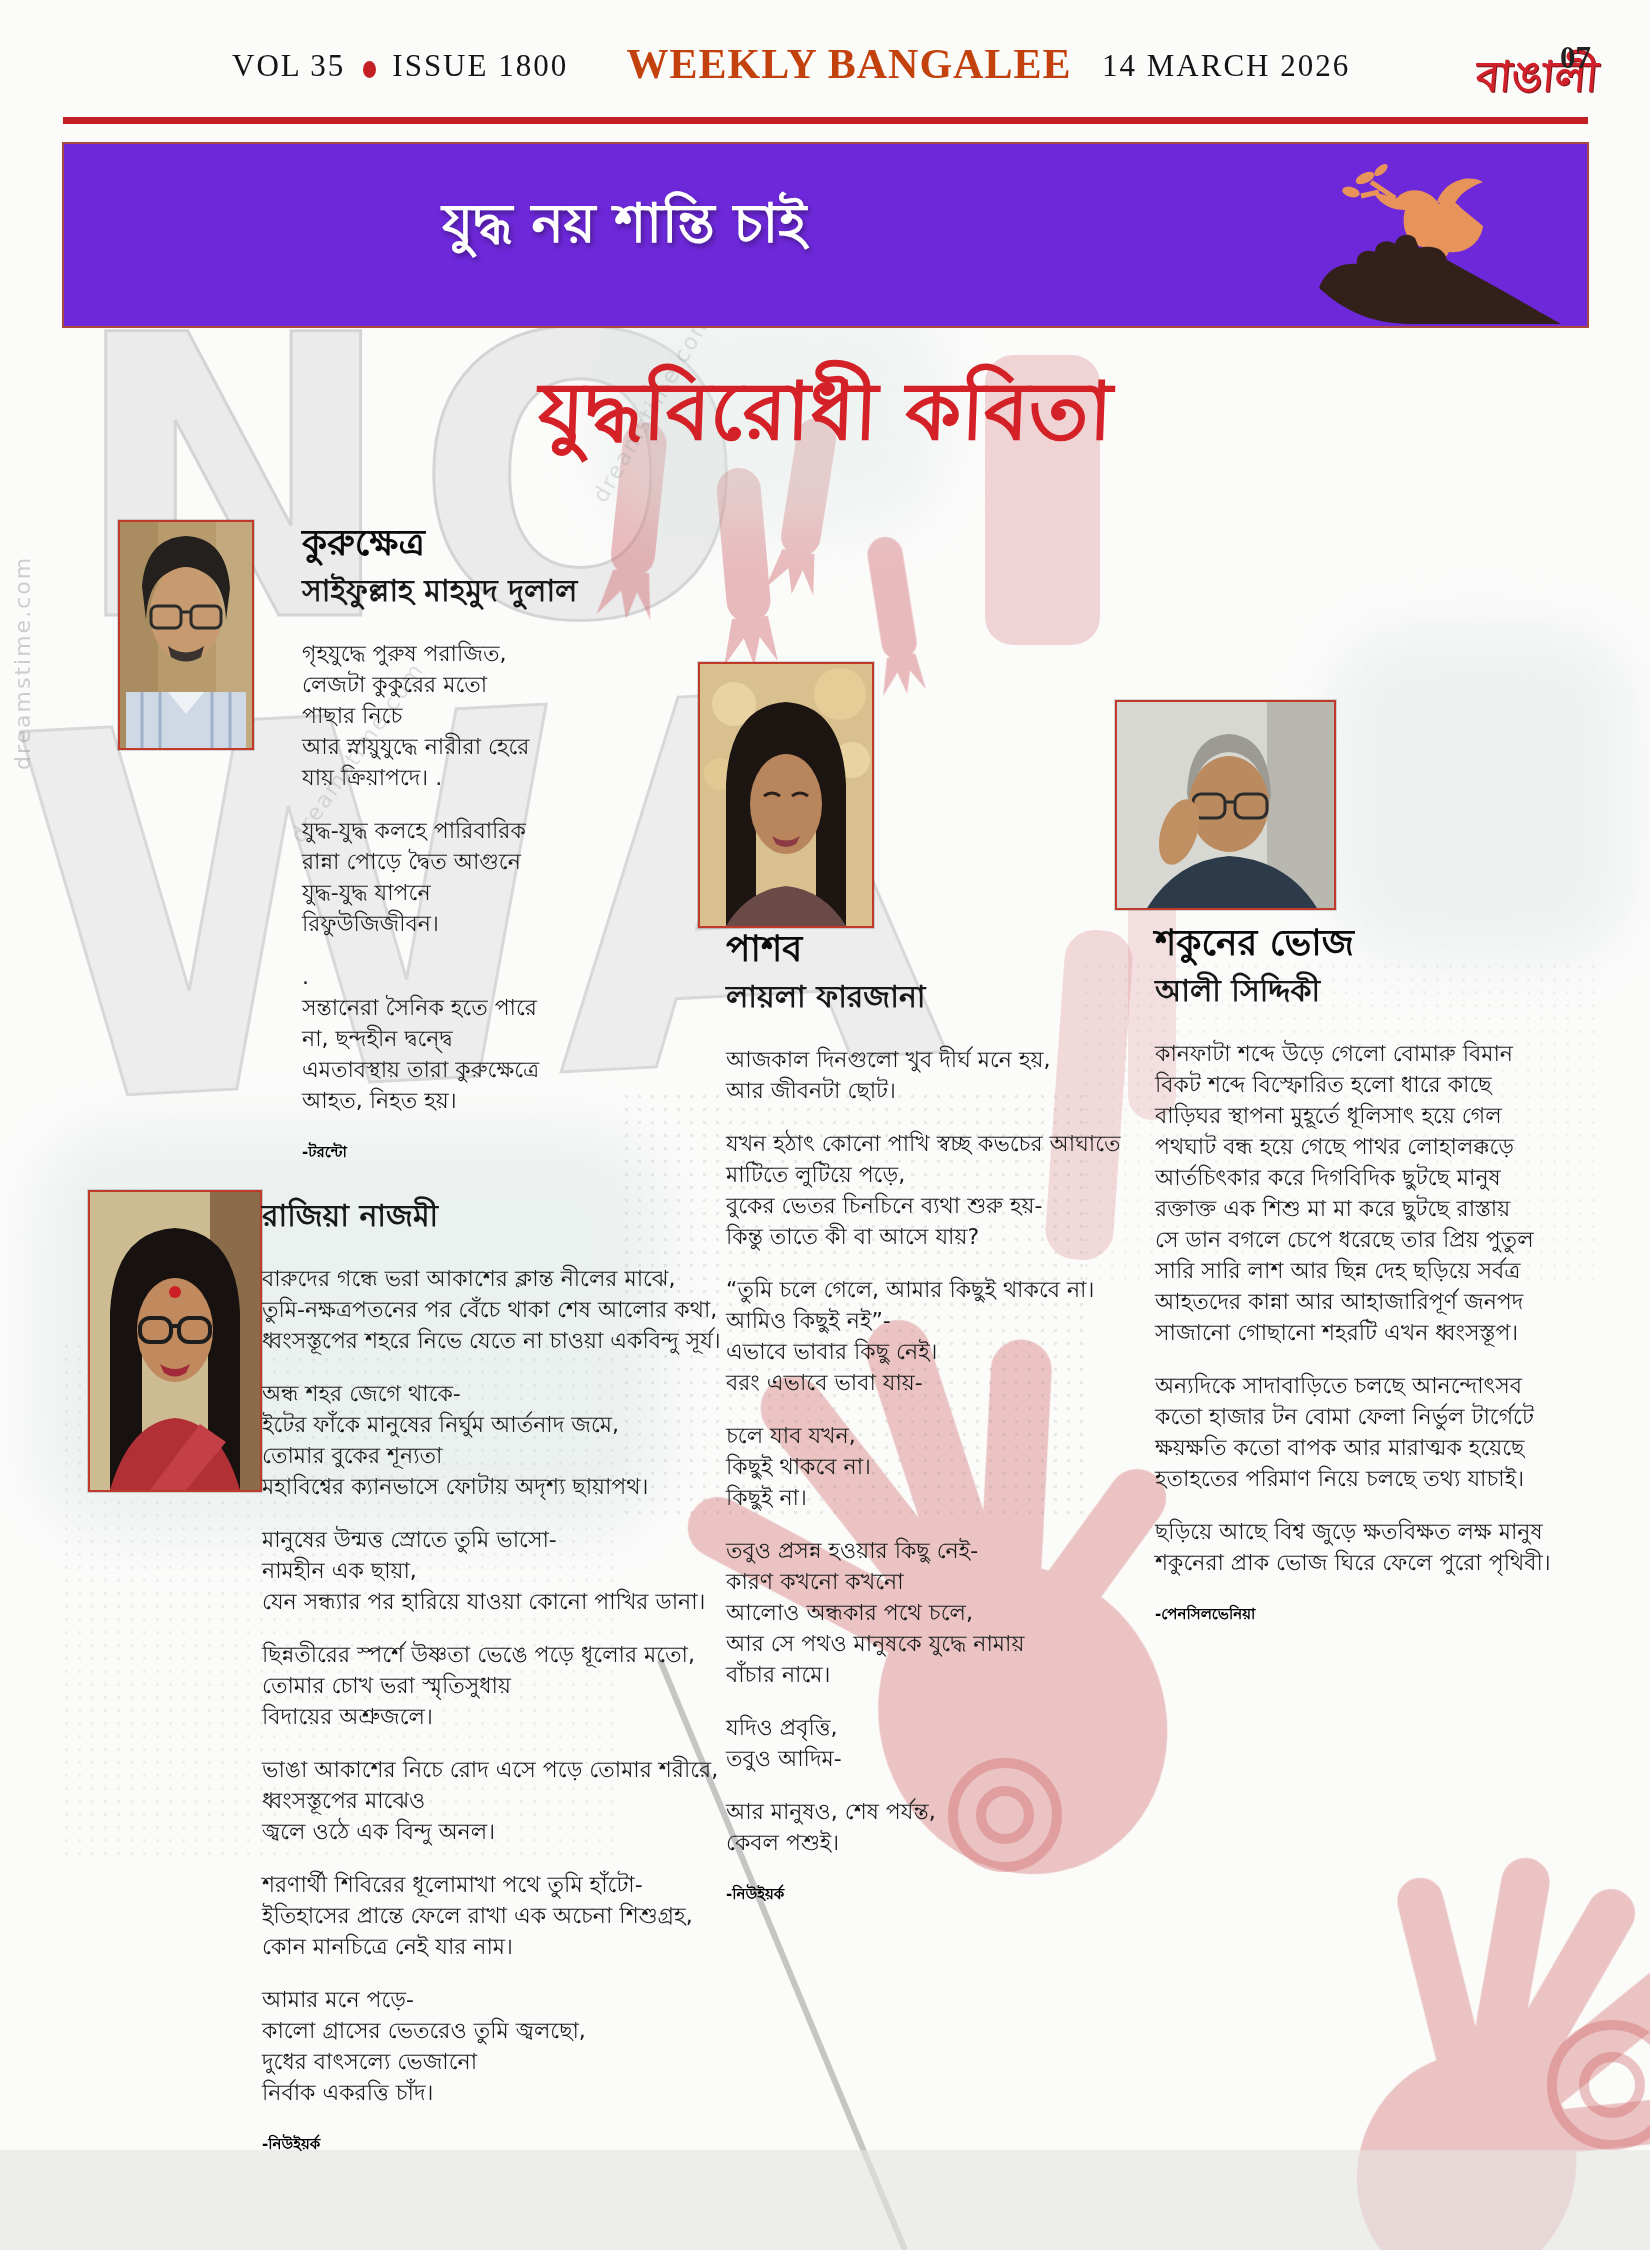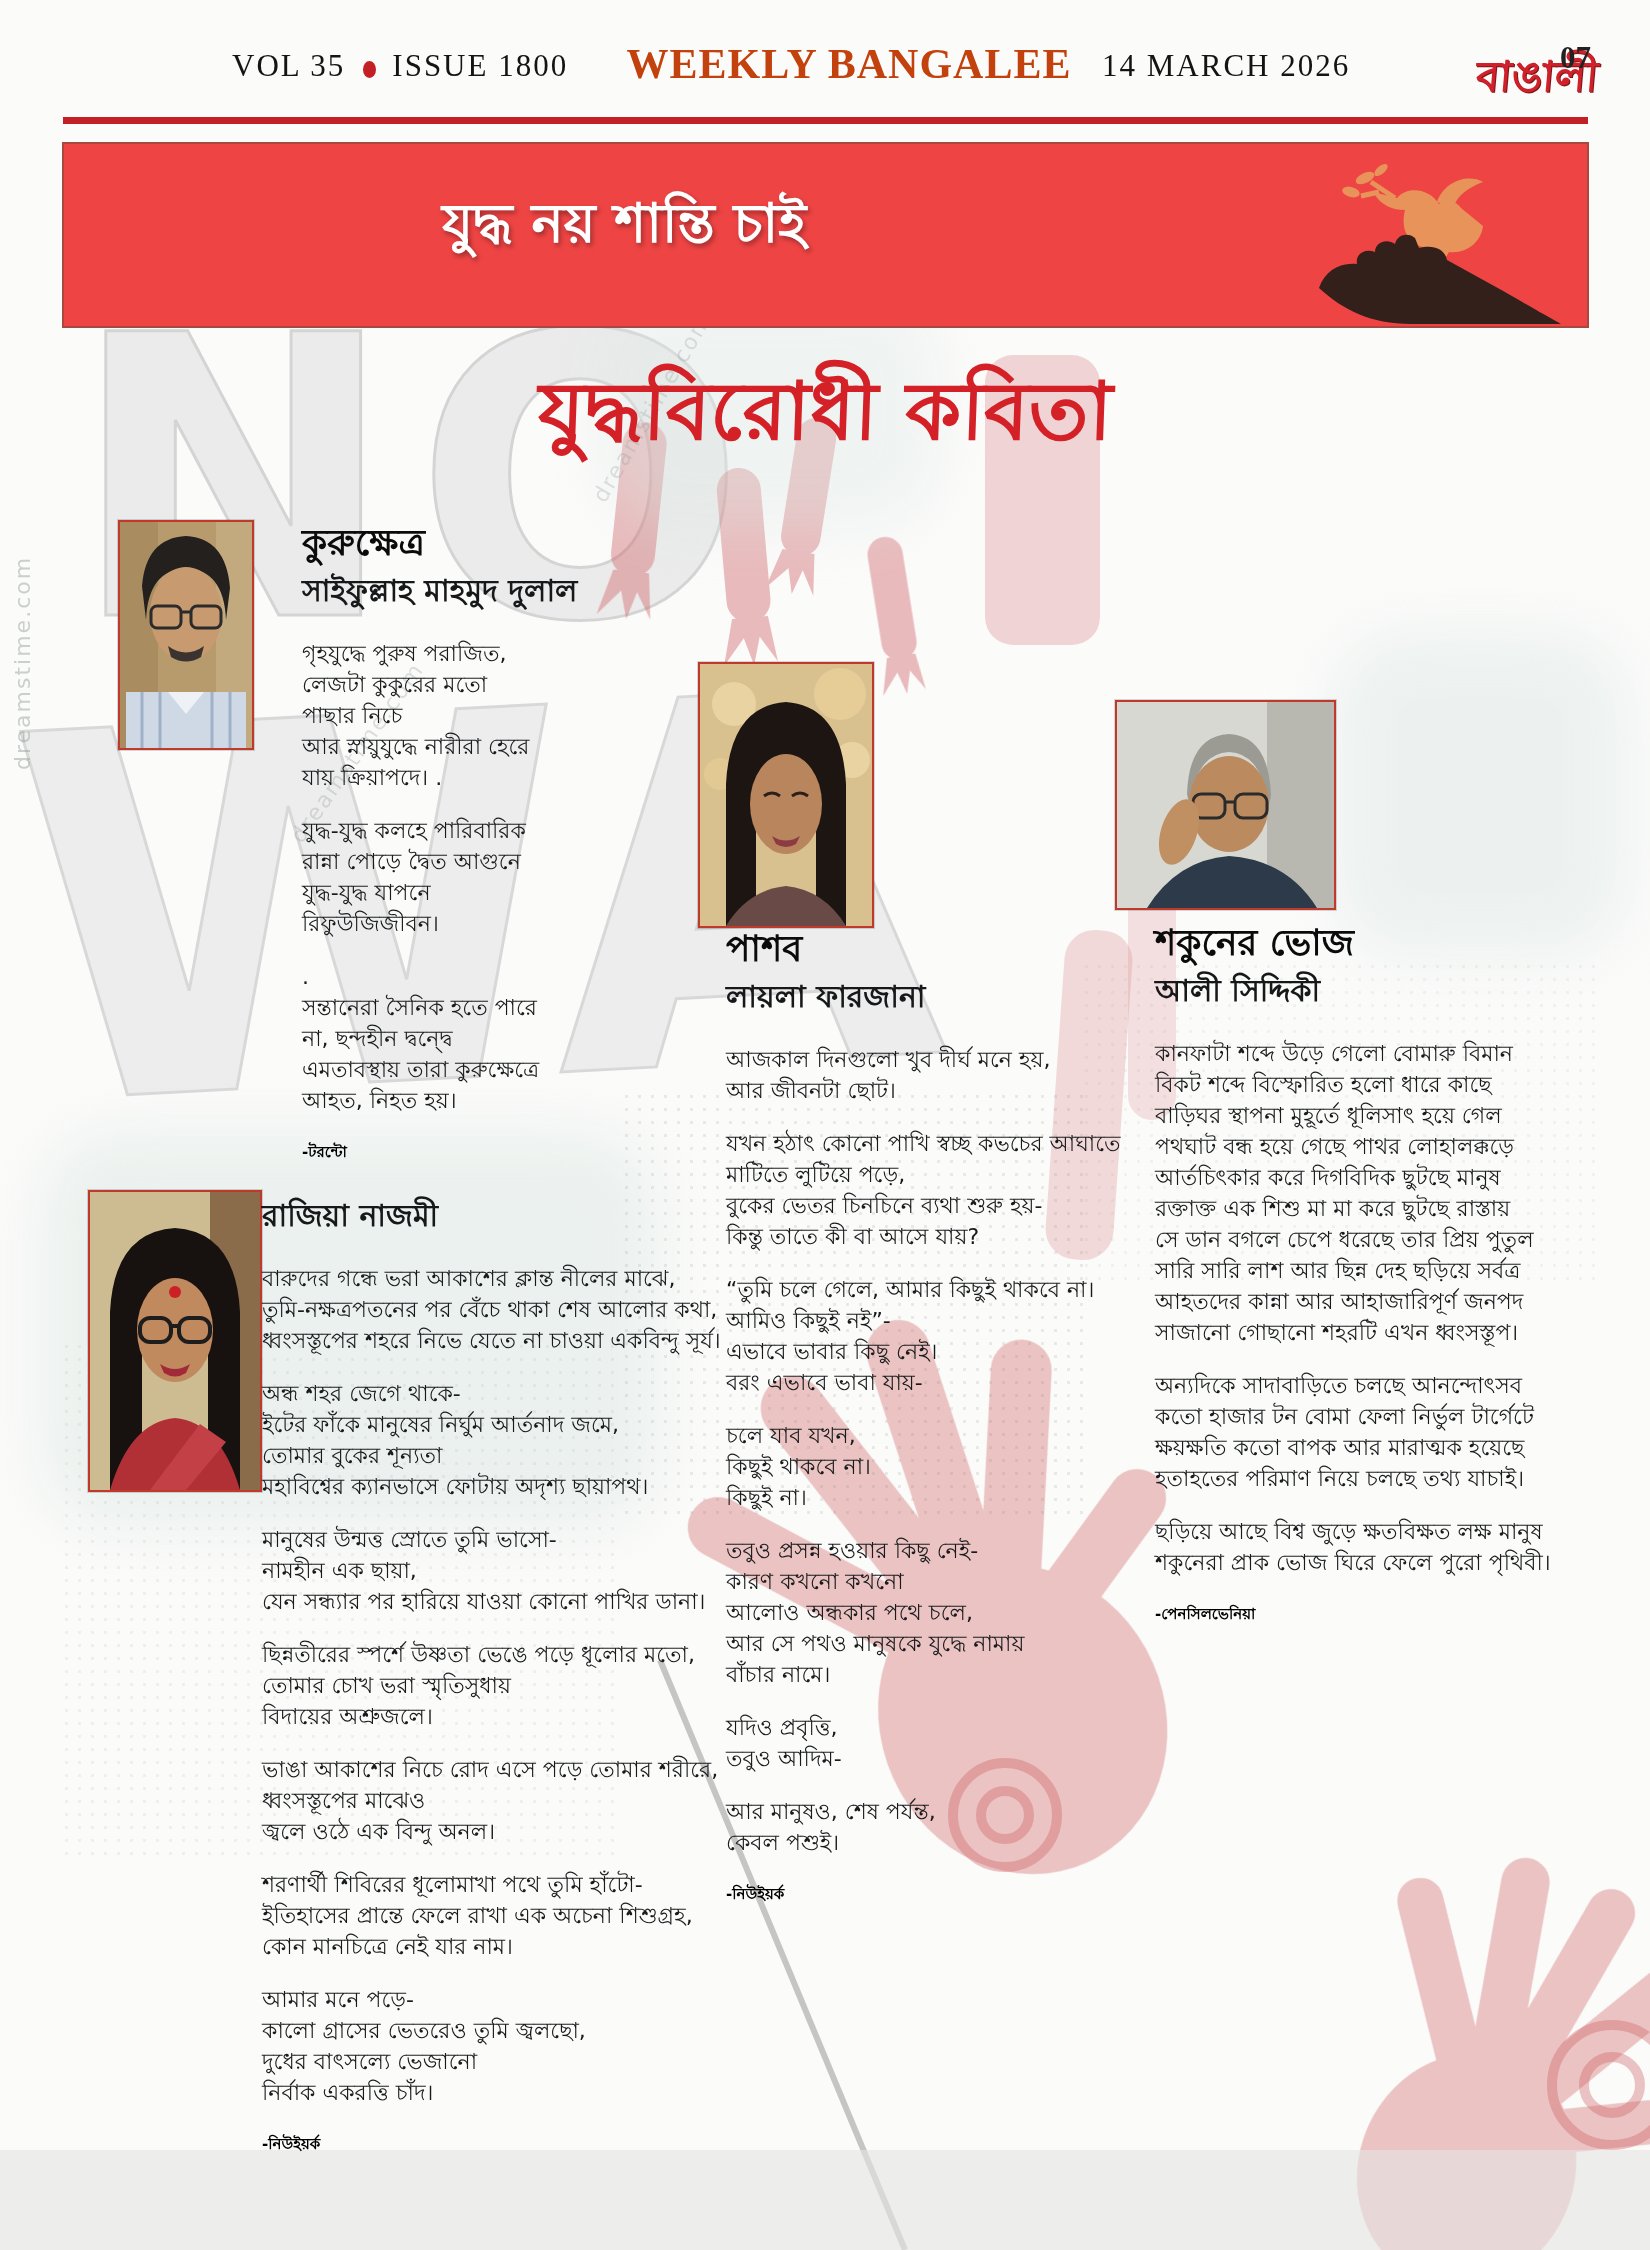--- a/index.html
+++ b/index.html
@@ -20,21 +20,21 @@
   .dot{display:inline-block;width:13px;height:17px;background:#c32026;border-radius:50%;margin:0 16px 0 18px;vertical-align:-2px;}
   .masthead{position:absolute;left:805px;top:40px;transform:translateX(-50%);
             font:bold 42px "Liberation Serif",serif;letter-spacing:1px;color:#c2410c;white-space:nowrap;}
   .hdate{position:absolute;left:1058px;top:48px;font:31px "Liberation Serif",serif;letter-spacing:2px;color:#141414;}
   .logo{position:absolute;left:1432px;top:44px;font-size:42px;font-weight:bold;color:#d0202a;
         text-shadow:1px 1px 0 #7d1418;transform:skewX(-5deg);white-space:nowrap;}
   .pageno{position:absolute;left:1516px;top:40px;font:bold 31px "Liberation Serif",serif;color:#222;}
   .rule{position:absolute;left:63px;top:117px;width:1525px;height:7px;background:#c32026;}
 
   
-  .banner{position:absolute;left:62px;top:142px;width:1527px;height:186px;background:#ef4444;
+  .banner{position:absolute;left:62px;top:142px;width:1527px;height:186px;background:#6d28d9;
           border:2px solid #a84840;box-sizing:border-box;}
   .slogan{position:absolute;left:378px;top:38px;font-size:54px;font-weight:bold;color:#ffffff;
           text-shadow:2px 3px 5px rgba(0,0,0,.35);white-space:nowrap;}
   .banner-art{position:absolute;right:26px;top:8px;width:300px;height:172px;}
 
   .main-title{position:absolute;left:0;top:350px;width:1650px;margin:0;text-align:center;
               font-size:80px;font-weight:bold;color:#d42127;transform:skewX(-2deg);white-space:nowrap;}
 
   
   .photo{position:absolute;border:2px solid #c0392b;box-sizing:content-box;

